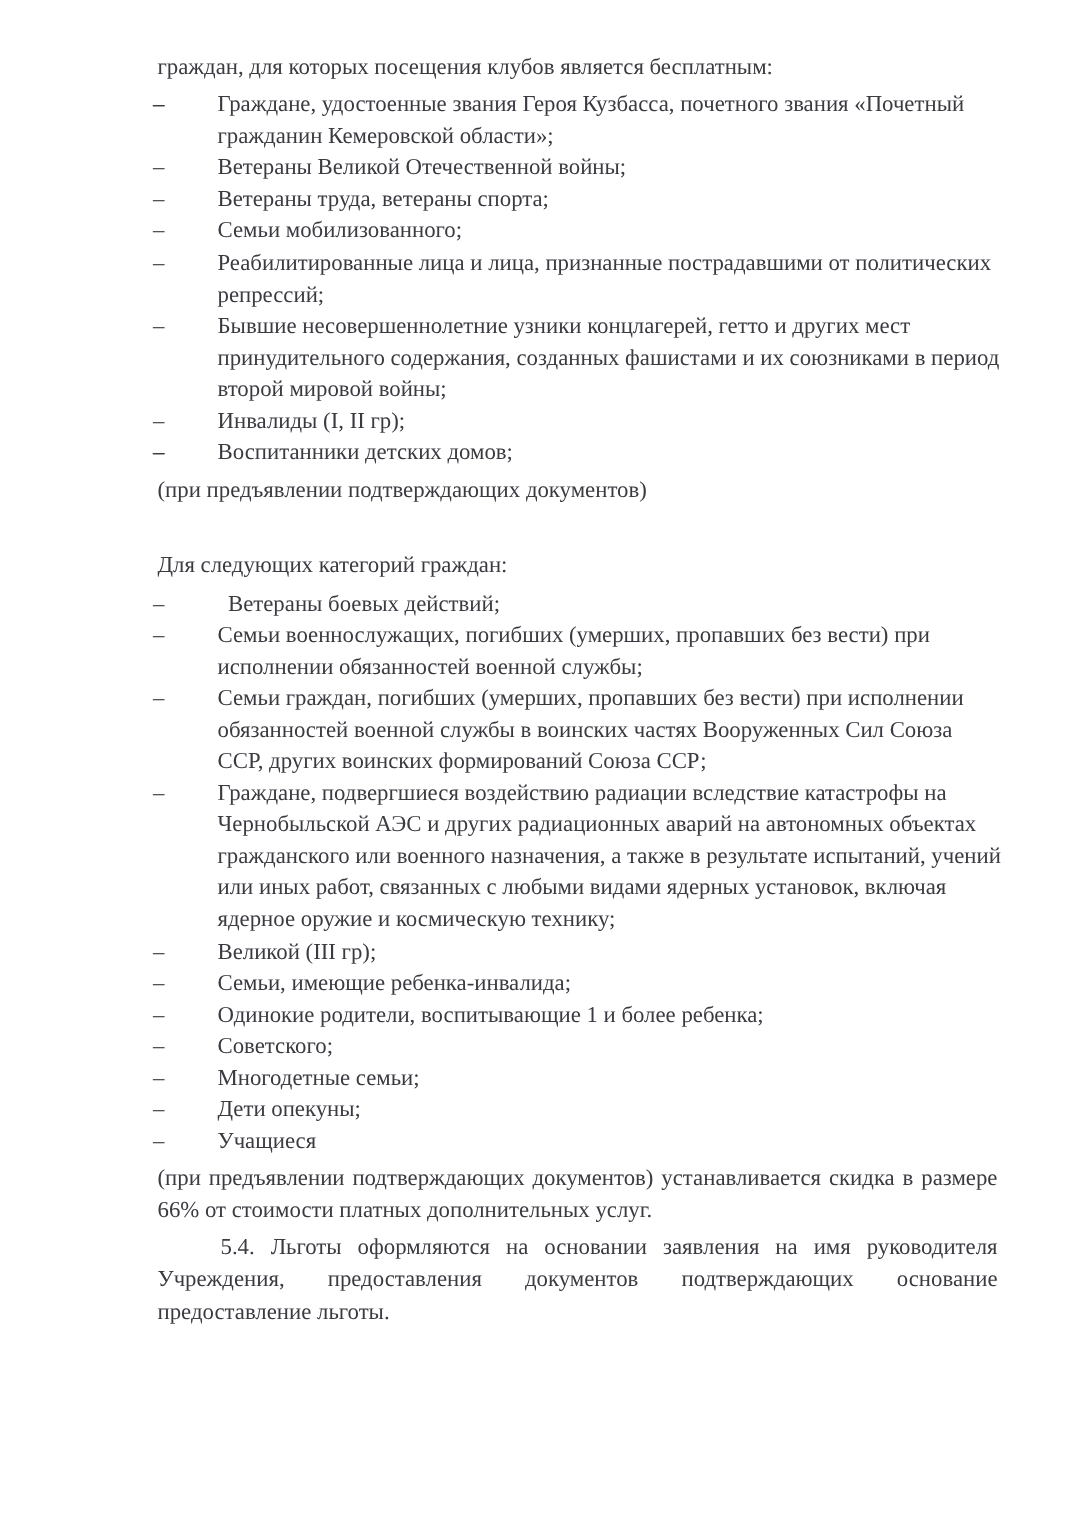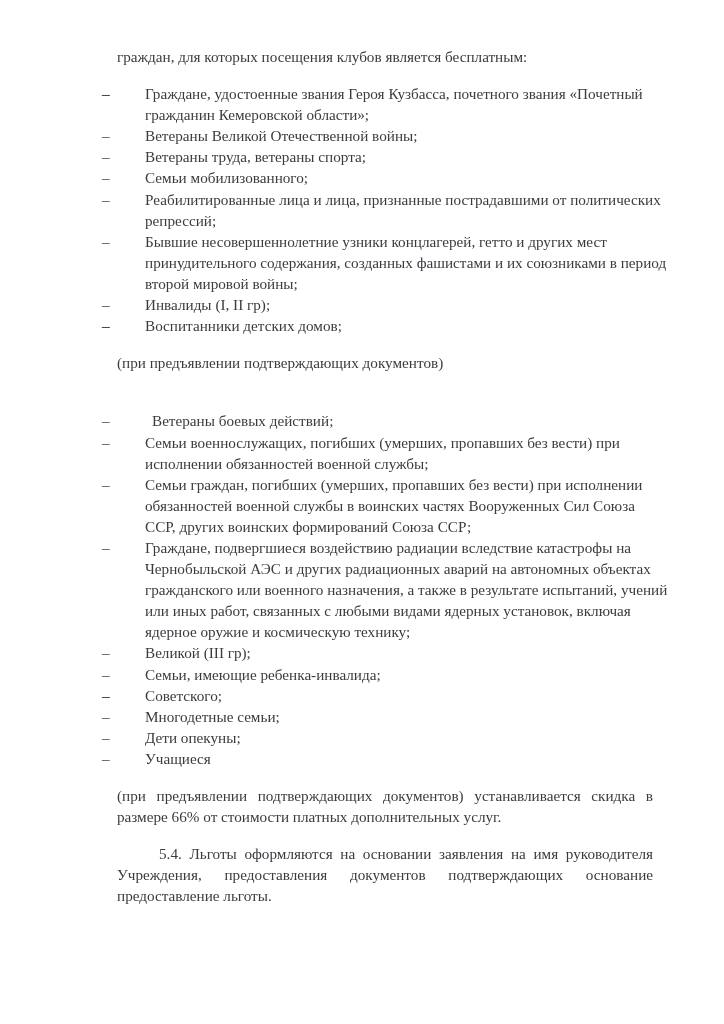--- a/index.html
+++ b/index.html
@@ -31,21 +31,21 @@
     position: absolute;
     left: 101px;
     top: 30px;
     width: 568px;
     font-size: 15.2px;
     line-height: 21.1px;
   }
 
   
   .para {
-    margin: 16px;
+    margin: 4px;
     text-align: left;
     text-indent: 0;
   }
 
   
   .dash-item {
     margin: 0;
     padding-left: 44px;
     position: relative;
     text-align: left;
@@ -129,20 +129,21 @@
 
     <p class="dash-item">
       <span class="dash-mark">–</span>
       <span>Воспитанники детских домов;</span>
     </p>
 
     <p class="para">(при предъявлении подтверждающих документов)</p>
 
     <div class="spacer"></div>
 
+    <p class="para">Для следующих категорий граждан:</p>
 
     <p class="dash-item deep-tab">
       <span class="dash-mark">–</span>
       <span>Ветераны боевых действий;</span>
     </p>
 
     <p class="dash-item">
       <span class="dash-mark">–</span>
       <span>Семьи военнослужащих, погибших (умерших, пропавших без вести) при исполнении обязанностей военной службы;</span>
     </p>
@@ -162,20 +163,21 @@
       <span>Великой (III гр);</span>
     </p>
 
     <p class="dash-item">
       <span class="dash-mark">–</span>
       <span>Семьи, имеющие ребенка-инвалида;</span>
     </p>
 
     <p class="dash-item">
       <span class="dash-mark">–</span>
+      <span>Одинокие родители, воспитывающие 1 и более ребенка;</span>
     </p>
 
     <p class="dash-item">
       <span class="dash-mark">–</span>
       <span>Советского;</span>
     </p>
 
     <p class="dash-item">
       <span class="dash-mark">–</span>
       <span>Многодетные семьи;</span>

